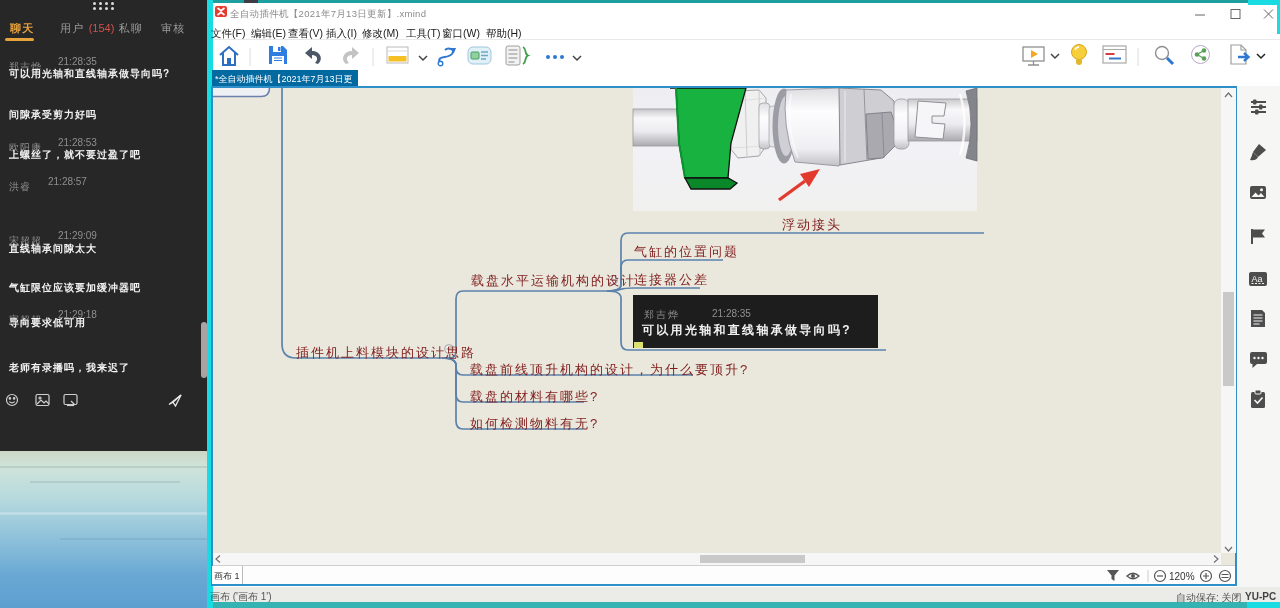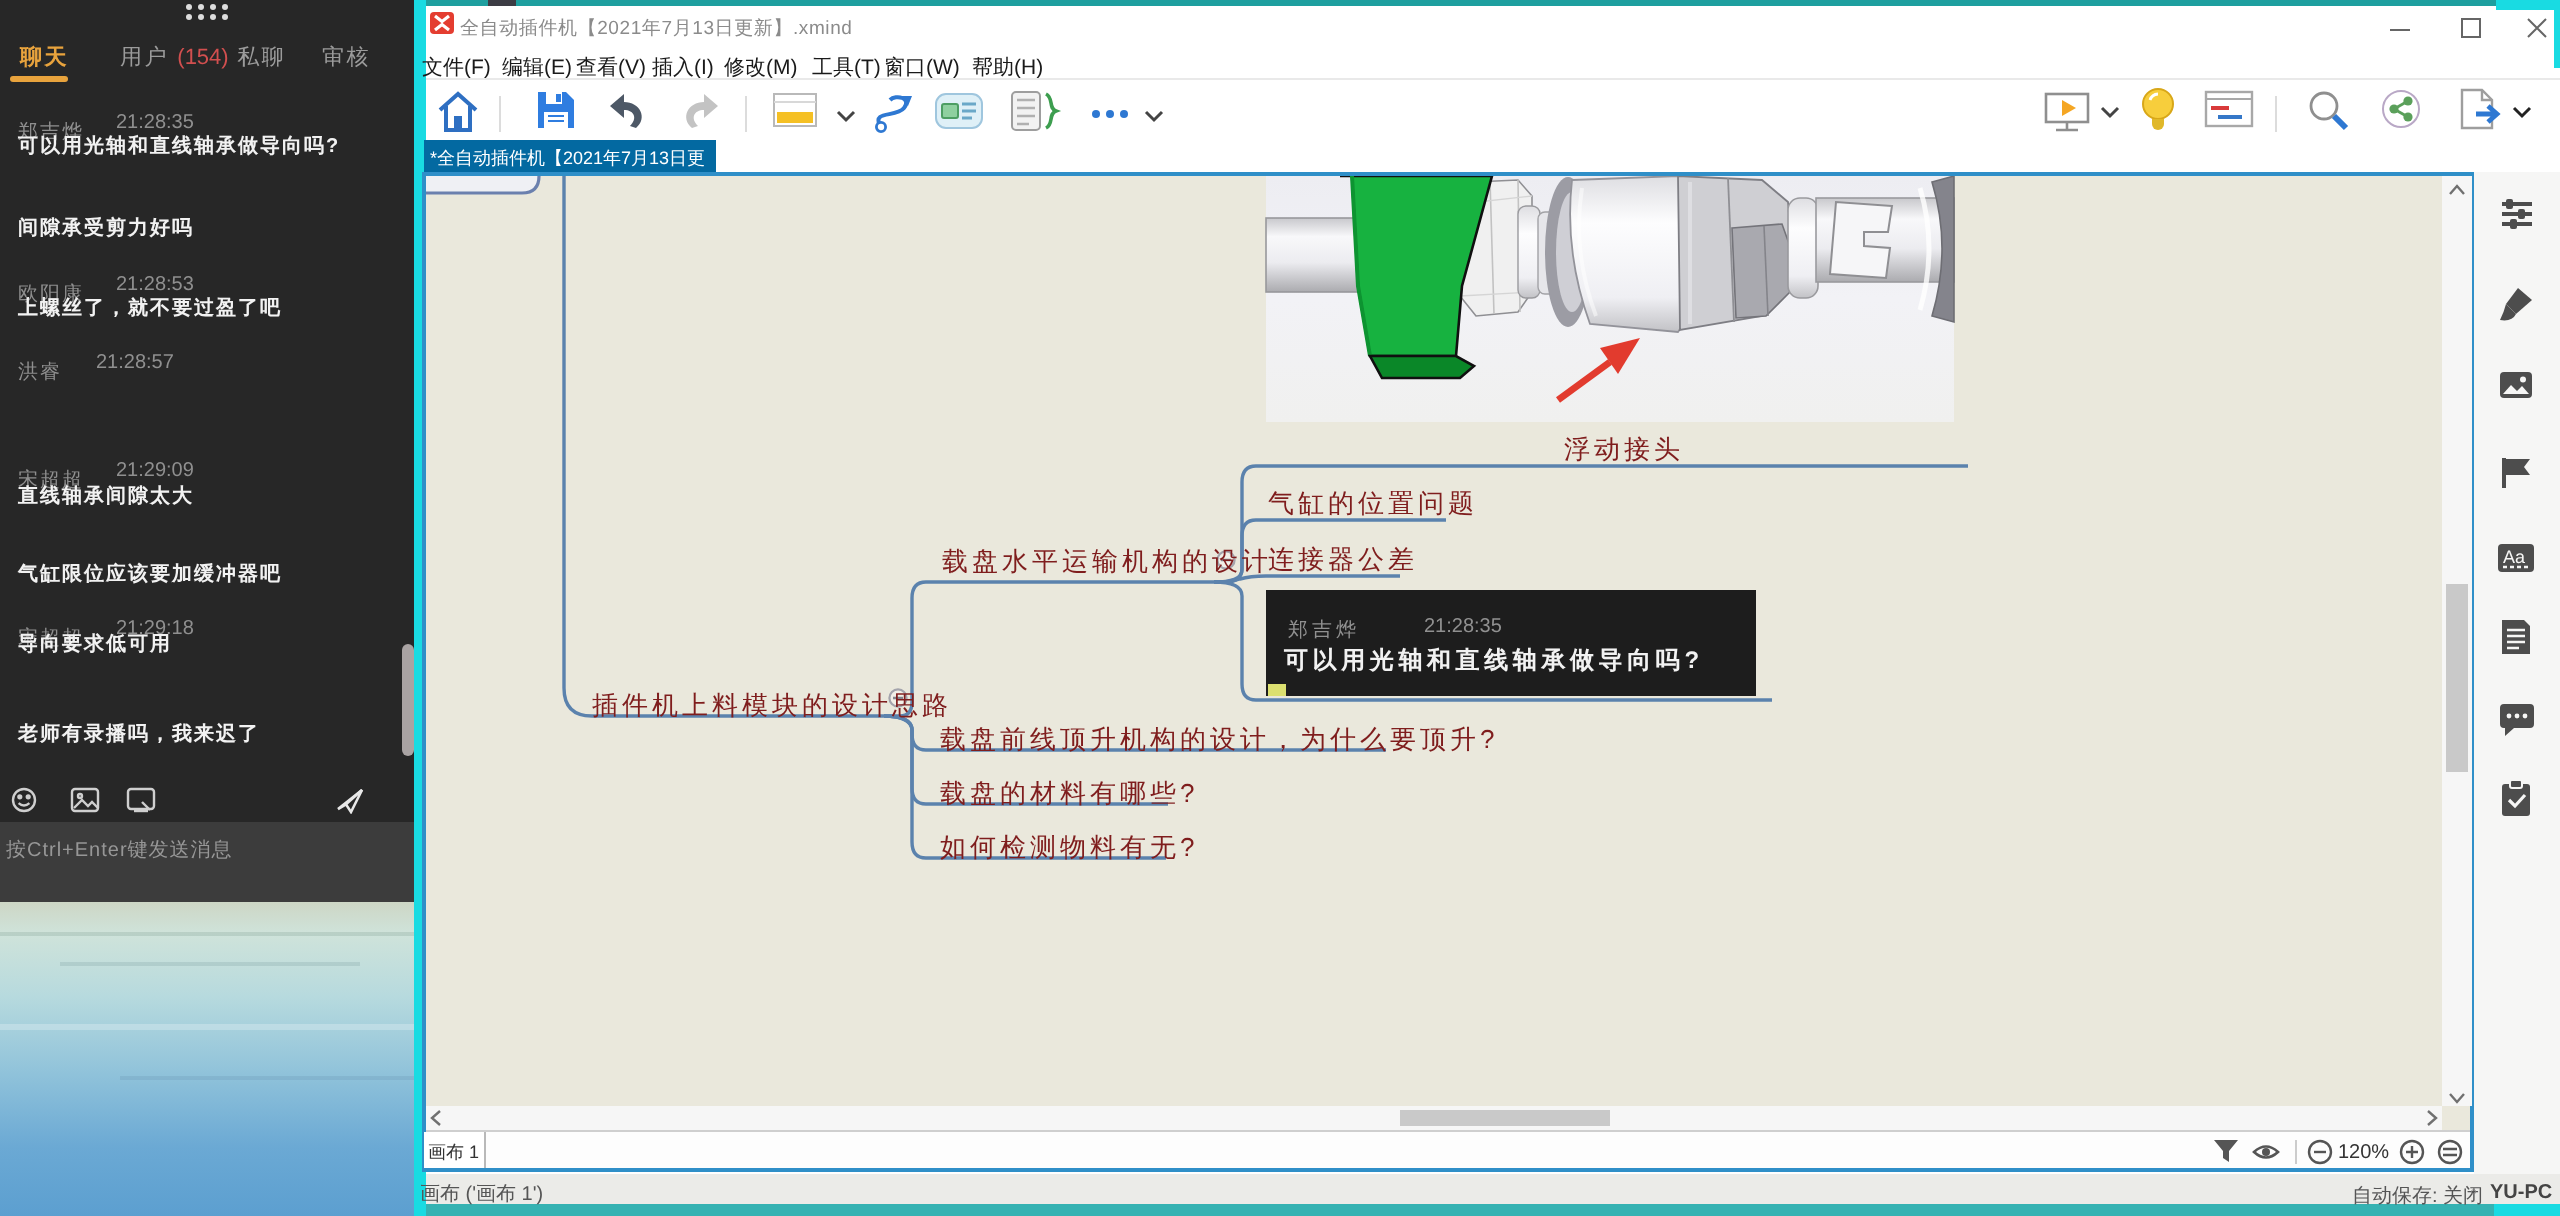--- a/index.html
+++ b/index.html
@@ -92,23 +92,20 @@
         <path d="M32 11 l4-4 3 3 2-2 3 3"></path>
       <rect x="59" y="1.5" width="13" height="10" rx="1.5"></rect>
         <path d="M62 12.5 h7"></path>
         <path d="M66 8 l4 4"></path>
     </g>
     <g stroke="#e8e8e8" fill="none" stroke-width="1.3">
       <path d="M164 11.5 L176 2 L170.5 13 L168 9.2 Z"></path>
         <path d="M168 9.2 L176 2"></path>
     </g>
   </svg>
-  <div class="abs" id="cinput">
-      <span style="position:absolute;left:3px;top:7px">按Ctrl+Enter键发送消息</span>
-    </div>
   <div class="abs" id="cthumb"></div>
 </div>
 
 <div class="abs" id="xmindui" style="left:213px;top:3px;width:1067px;height:599px">
 
   <div class="abs" style="left:2px;top:3px;width:12px;height:11px;background:#e43d30;border-radius:2px"></div>
   <svg class="abs" style="left:2px;top:3px" width="12" height="11" viewBox="0 0 12 11">
       <path d="M2.5 2 L6 4.7 L9.5 2 M2.5 9 L6 6.3 L9.5 9" stroke="#fff" stroke-width="1.6" fill="none"></path>
     </svg>
   <div class="abs" style="left:17px;top:5px;font-size:9.5px;color:#8b8b8b;letter-spacing:.3px">全自动插件机【2021年7月13日更新】.xmind</div>

